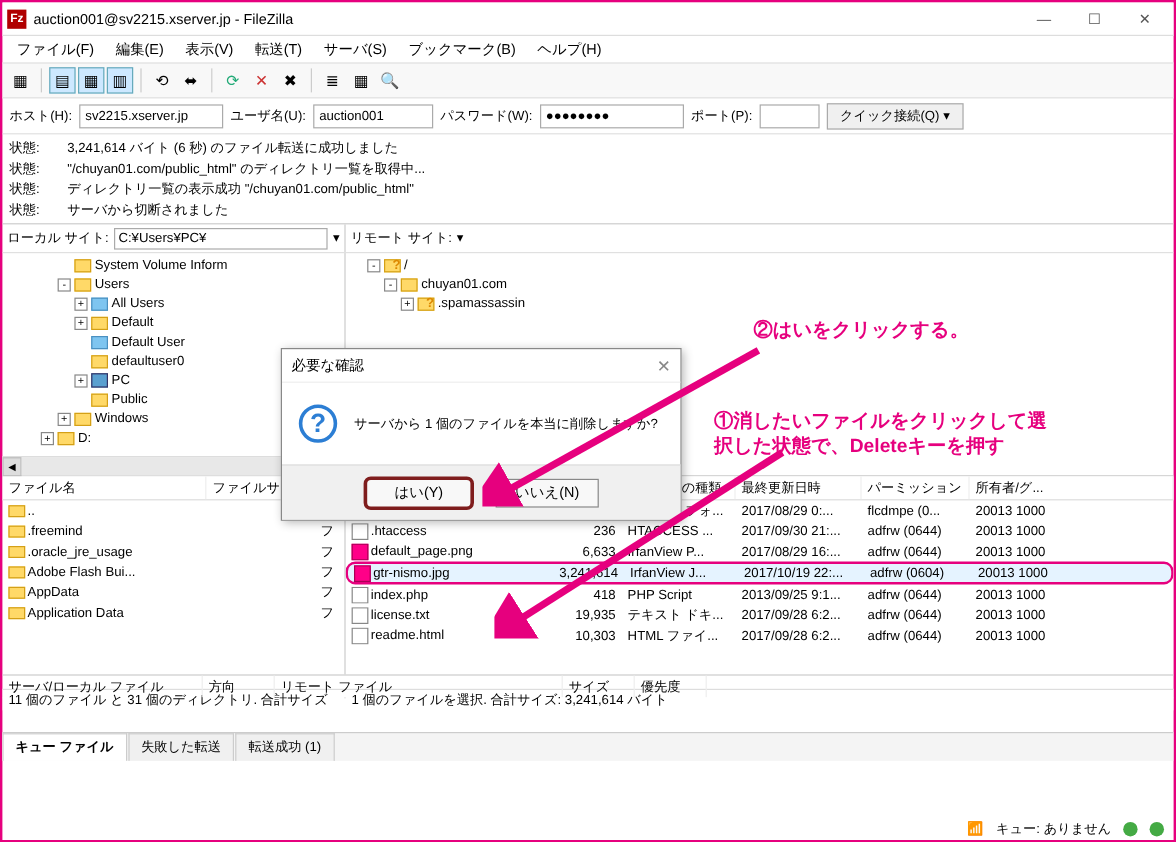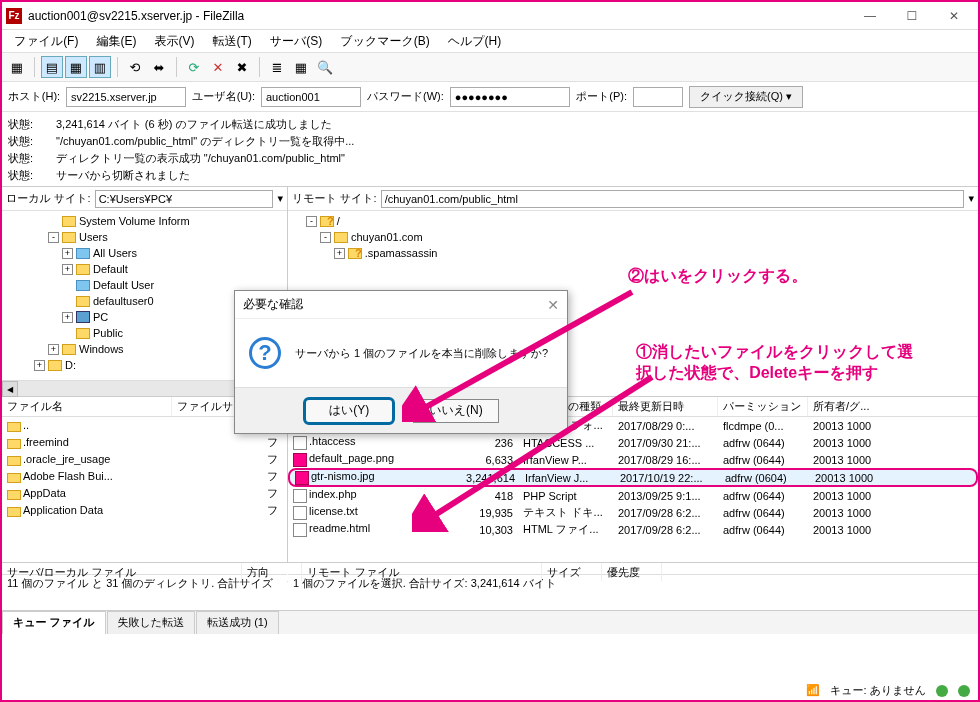--- a/index.html
+++ b/index.html
@@ -61,21 +61,21 @@
 .wifi-icon { color: #ffa500; }
 
 
 .dialog { position: absolute; left: 232px; top: 288px; width: 334px; background: #fff; border: 1px solid #888; box-shadow: 2px 2px 8px rgba(0,0,0,0.3); }
 .dialog-title { height: 28px; display: flex; align-items: center; padding: 0 8px; font-size: 12px; border-bottom: 1px solid #eee; }
 .dialog-close { margin-left: auto; font-size: 14px; color: #888; }
 .dialog-body { padding: 18px 14px; display: flex; align-items: center; gap: 14px; }
 .dialog-q { width: 32px; height: 32px; border-radius: 50%; border: 3px solid #2c7ed4; color: #2c7ed4; font-size: 22px; font-weight: bold; display: flex; align-items: center; justify-content: center; }
 .dialog-btns { height: 46px; background: #f0f0f0; display: flex; align-items: center; justify-content: center; gap: 18px; border-top: 1px solid #ddd; }
 .dialog-btn { width: 86px; height: 24px; border: 1px solid #888; background: #f8f8f8; font-size: 12px; }
-.dialog-btn.primary { border: 3px solid #0369a1; border-radius: 6px; height: 28px; width: 92px; }
+.dialog-btn.primary { border: 3px solid #7f1d1d; border-radius: 6px; height: 28px; width: 92px; }
 
 
 .annot { position: absolute; color: #e6007e; font-weight: bold; font-size: 16px; line-height: 1.3; }
 .arrow-svg { position: absolute; pointer-events: none; }
 </style>
 </head>
 <body>
 
 <div class="titlebar">
   <div class="titlebar-icon">Fz</div>
@@ -208,21 +208,20 @@
       </div>
     <div class="tree-scrollbar">
       <div class="scroll-arrow">◀</div>
         <div class="scroll-track"></div>
         <div class="scroll-arrow">▶</div>
     </div>
   </div>
   <div class="pane-right">
     <div class="site-row">
       <span>リモート サイト:</span>
-      <input value="/chuyan01.com/public_html" style="">
       <span>▾</span>
     </div>
     <div class="tree" id="remote-tree">
         <div class="tree-node" style="padding-left: 14px;">
           <span class="tree-toggle">-</span>
           <span class="folder-icon"></span>
           <span style="color:#d80;font-weight:bold;margin-left:-10px">?</span>
           <span>/</span>
         </div>
         <div class="tree-node" style="padding-left: 28px;">
@@ -346,21 +345,21 @@
           <div class="fcell" style="width:105px">2017/09/28 6:2...</div>
           <div class="fcell" style="width:90px">adfrw (0644)</div>
           <div class="fcell" style="flex:1">20013 1000</div>
         </div>
       </div>
     <div class="flist-status">1 個のファイルを選択. 合計サイズ: 3,241,614 バイト</div>
   </div>
 </div>
 
 <div class="queue-header">
-  <div class="col-h" style="width:240px">サーバ/ローカル ファイル</div>
+  <div class="col-h" style="width:167px">サーバ/ローカル ファイル</div>
   <div class="col-h" style="width:60px">方向</div>
   <div class="col-h" style="width:240px">リモート ファイル</div>
   <div class="col-h" style="width:60px">サイズ</div>
   <div class="col-h" style="width:60px">優先度</div>
 </div>
 <div style="height:28px"></div>
 <div class="queue-tabs">
   <div class="qtab" style="font-weight:bold">キュー ファイル</div>
   <div class="qtab inactive">失敗した転送</div>
   <div class="qtab inactive">転送成功 (1)</div>
@@ -382,21 +381,21 @@
     <div class="dialog-q">?</div>
     <div>サーバから 1 個のファイルを本当に削除しますか?</div>
   </div>
   <div class="dialog-btns">
     <button class="dialog-btn primary">はい(Y)</button>
     <button class="dialog-btn">いいえ(N)</button>
   </div>
 </div>
 
 <div class="annot" style="left:626px; top:264px">②はいをクリックする。</div>
-<div class="annot" style="left:634px; top:340px">
+<div class="annot" style="left:593px; top:340px">
   <div>①消したいファイルをクリックして選</div>
   <div>択した状態で、Deleteキーを押す</div>
 </div>
 
 <svg class="arrow-svg" style="left:400px; top:285px; width:240px; height:135px">
   <defs>
       <marker id="ah1" markerWidth="8" markerHeight="8" refX="2" refY="4" orient="auto">
         <polygon points="0,0 8,4 0,8" fill="#e6007e"></polygon>
       </marker>
     </defs>

